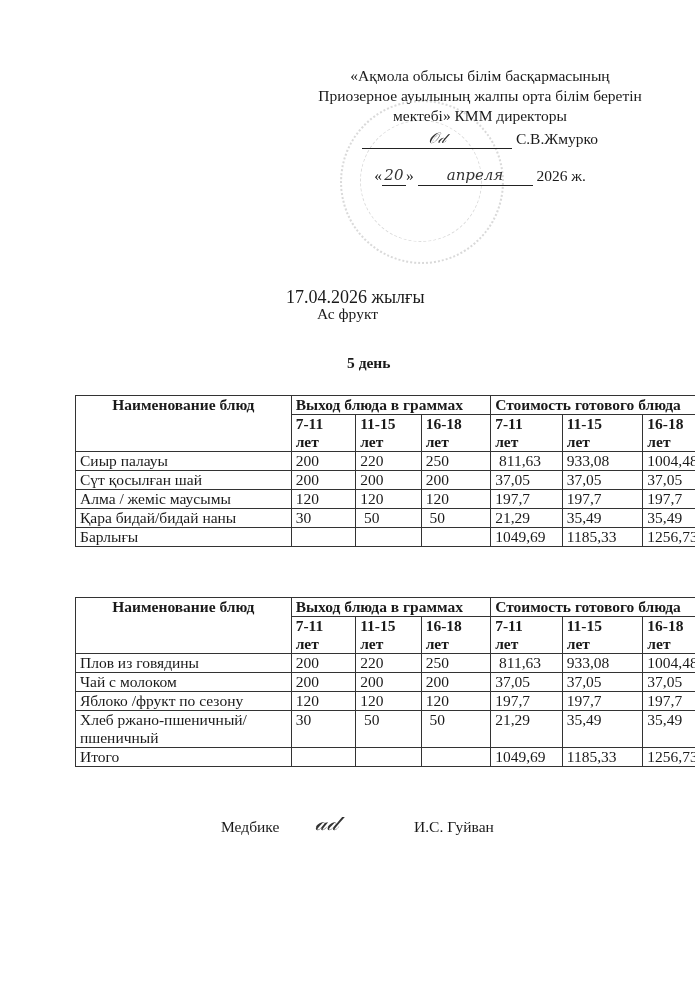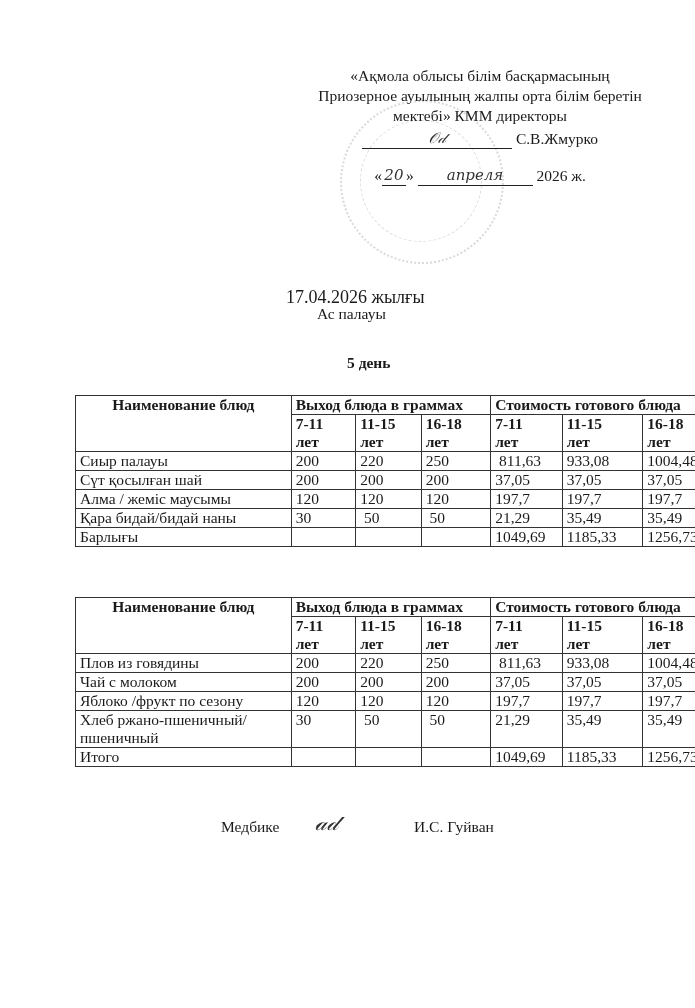--- a/index.html
+++ b/index.html
@@ -42,21 +42,21 @@
     <span>С.В.Жмурко</span>
   </div>
   <div style="margin-top:16px">
     «<span class="sigline hand" style="width:24px;text-align:center">20</span>»
     <span class="sigline hand" style="width:115px;text-align:center">апреля</span>
     <span>2026  ж.</span>
   </div>
 </div>
 
 <div class="abs title1">17.04.2026 жылғы</div>
-<div class="abs title2">Ас палауы</div>
+<div class="abs title2">Ас фрукт</div>
 <div class="abs day">5 день</div>
 
 <table class="menu t1">
     <tbody>
       <tr>
         <th class="name c0" rowspan="2">Наименование блюд</th>
         <th class="grp" colspan="3">Выход блюда в граммах</th>
         <th class="grp" colspan="3">Стоимость готового блюда</th>
       </tr>
       <tr>

